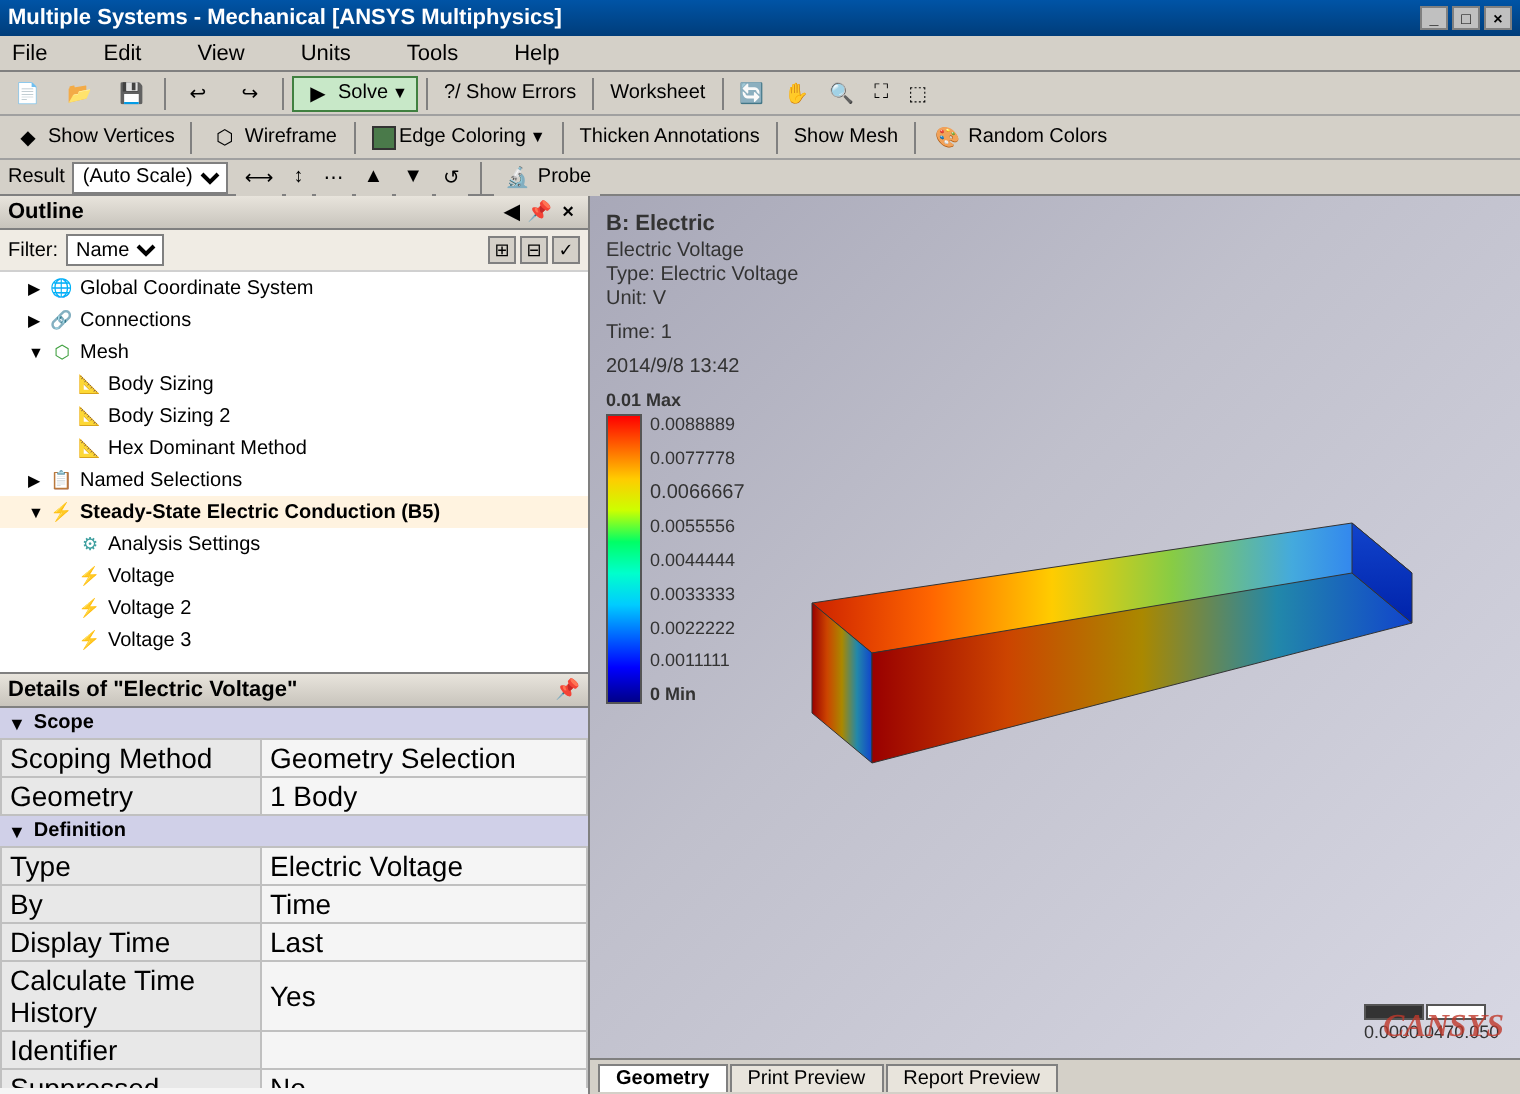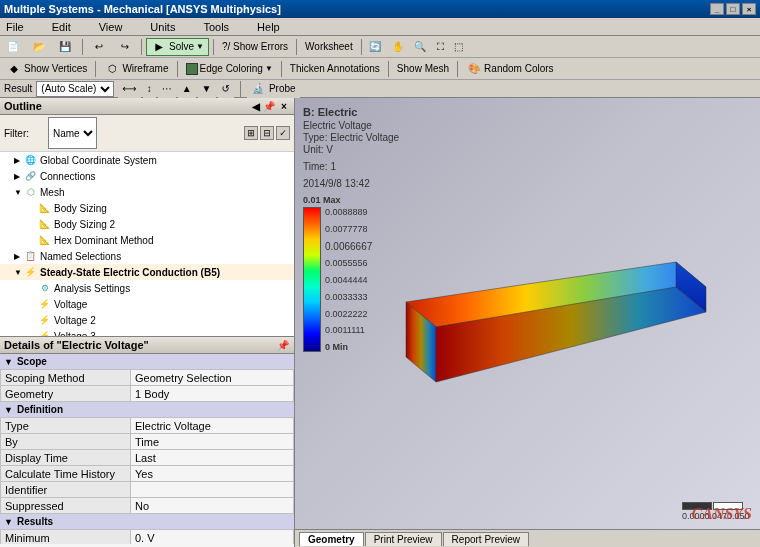--- a/index.html
+++ b/index.html
@@ -30,35 +30,35 @@
 
     
     .left-panel { width: 295px; display: flex; flex-direction: column; border-right: 1px solid #808080; }
 
     
     .outline-panel { flex: 1; background: white; border-bottom: 1px solid #808080; overflow: hidden; }
     .panel-header { background: linear-gradient(to bottom, #e8e4dc, #c8c4bc); border-bottom: 1px solid #808080; padding: 2px 4px; font-size: 11px; font-weight: bold; display: flex; align-items: center; justify-content: space-between; }
     .panel-header-title { font-weight: bold; }
     .panel-close { cursor: pointer; font-size: 10px; width: 12px; height: 12px; display: flex; align-items: center; justify-content: center; }
 
-    .filter-row { display: flex; align-items: center; padding: 2px 4px; gap: 19px; border-bottom: 1px solid #d0d0d0; background: #f0ece4; }
+    .filter-row { display: flex; align-items: center; padding: 2px 4px; gap: 4px; border-bottom: 1px solid #d0d0d0; background: #f0ece4; }
     .filter-label { font-size: 10px; }
-    .filter-select { font-size: 10px; height: 32px; border: 1px solid #808080; background: white; }
+    .filter-select { font-size: 10px; height: 16px; border: 1px solid #808080; background: white; }
     .filter-icons { display: flex; gap: 2px; margin-left: auto; }
     .filter-icon-btn { width: 14px; height: 14px; background: #d4d0c8; border: 1px solid #808080; font-size: 9px; cursor: pointer; display: flex; align-items: center; justify-content: center; }
 
     .tree-container { overflow-y: auto; height: calc(100% - 46px); background: white; }
     .tree-item { display: flex; align-items: center; padding: 1px 2px; cursor: pointer; white-space: nowrap; font-size: 10px; }
     .tree-item.active-section { background: #fff3e0; font-weight: bold; }
     .tree-arrow { display: inline-block; font-size: 8px; width: 10px; cursor: pointer; }
     .tree-icon { width: 14px; height: 14px; margin-right: 2px; display: inline-flex; align-items: center; justify-content: center; font-size: 9px; }
 
     
     .details-panel { height: 210px; background: #f5f5f5; overflow: hidden; }
-    .details-table { width: 100%; border-collapse: collapse; font-size: 11px; padding-left: 20px; }
+    .details-table { width: 100%; border-collapse: collapse; font-size: 14px; padding-left: 20px; }
     .details-table td { border: 1px solid #c0c0c0; padding: 1px 4px; height: 16px; }
     .details-table td:first-child { background: #e8e8e8; width: 130px; }
     .details-section-header { background: #d0d0e8; font-weight: bold; padding: 2px 4px; font-size: 10px; display: flex; align-items: center; gap: 4px; }
     .section-collapse { font-size: 9px; cursor: pointer; }
 
     
     .result-bar { background: #d4d0c8; border-bottom: 1px solid #808080; height: 18px; display: flex; align-items: center; padding: 0 4px; gap: 4px; font-size: 10px; }
     .result-select { height: 16px; font-size: 10px; border: 1px solid #808080; background: white; }
     .result-icons { display: flex; gap: 2px; }
 

